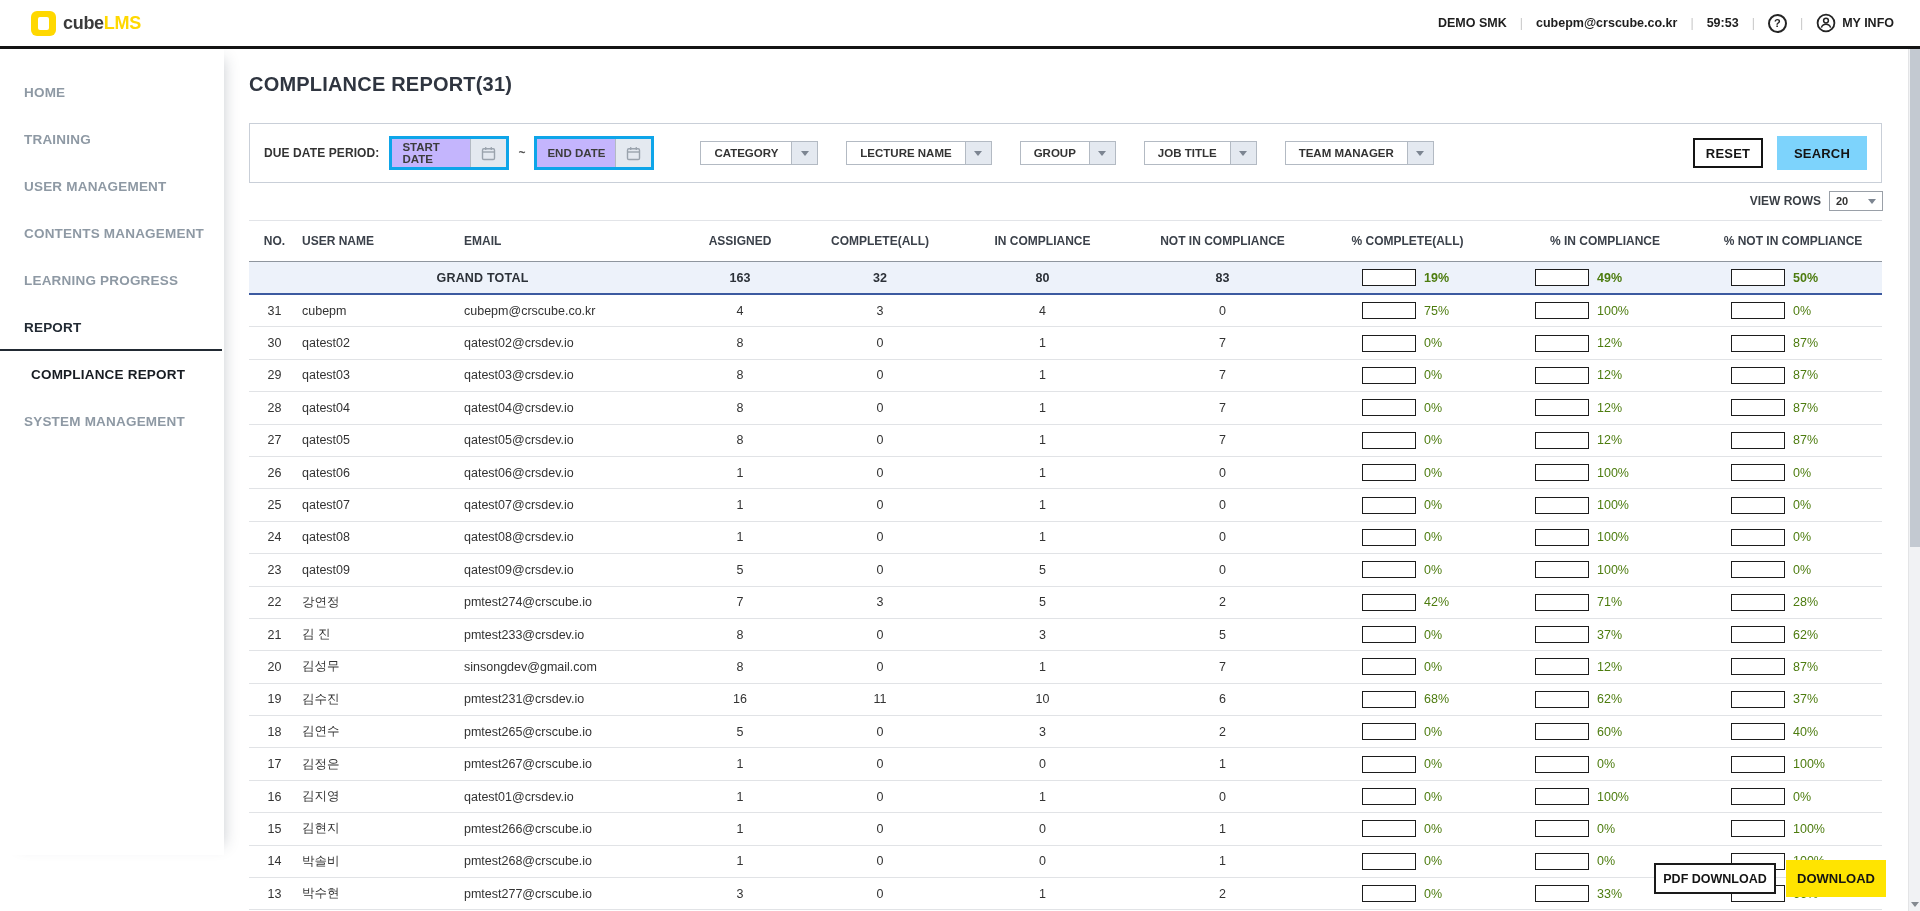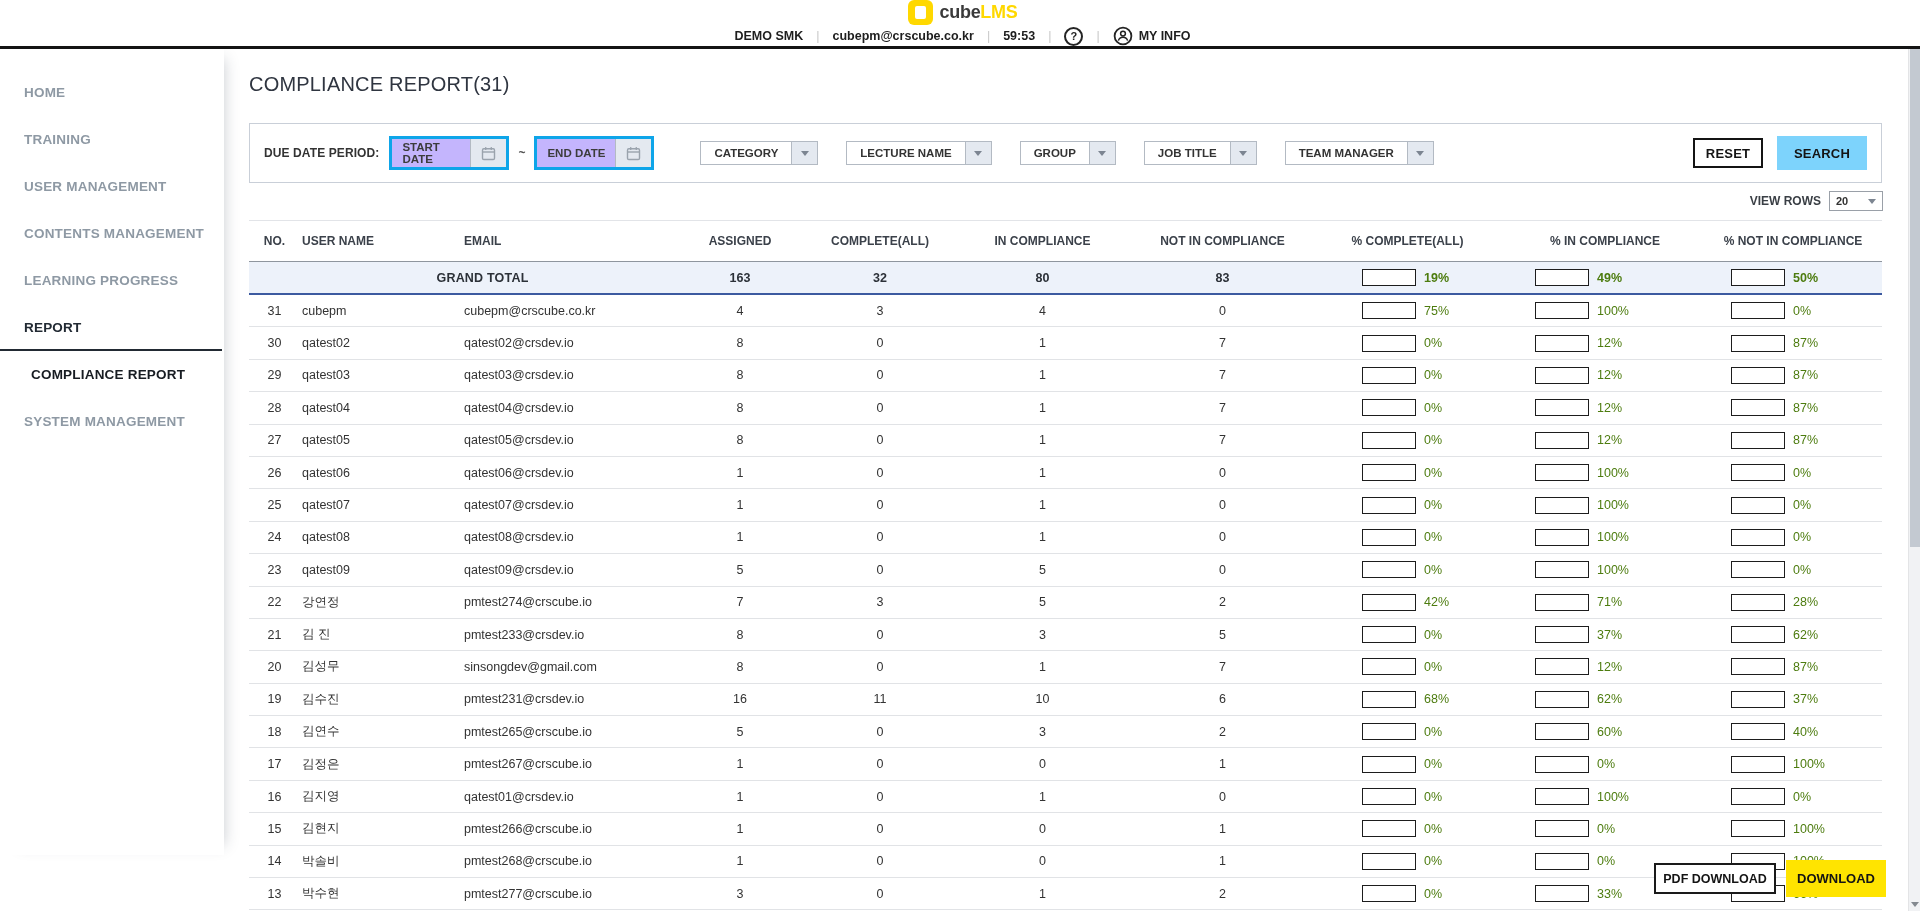--- a/index.html
+++ b/index.html
@@ -2,21 +2,21 @@
 <html><head>
 <meta charset="utf-8">
 <style>
   * { margin:0; padding:0; box-sizing:border-box; }
   html,body { width:1920px; height:911px; overflow:hidden; background:#fff;
               font-family:"Liberation Sans","DejaVu Sans",sans-serif; color:#333; }
 
   
   .topbar { position:absolute; top:0; left:0; width:1920px; height:49px;
             background:#fff; border-bottom:3px solid #141414;
-            display:flex; align-items:center; justify-content:space-between; padding:0 26px 0 31px;flex-direction:column; }
+            display:flex; align-items:center; justify-content:space-between; padding:0 26px 0 31px; }
   .logo { display:flex; align-items:center; gap:7px; }
   .logo-mark { width:25px; height:25px; background:#ffd800; border-radius:6px;
                display:flex; align-items:center; justify-content:center; }
   .logo-mark-inner { width:11px; height:13px; background:#fff; border-radius:2px; }
   .logo-text { font-size:18px; font-weight:700; letter-spacing:-0.3px; }
   .logo-text .t1 { color:#3a3a3a; } .logo-text .t2 { color:#ffd800; }
   .top-right { display:flex; align-items:center; font-size:12.5px; font-weight:700; color:#1e1e1e; }
   .sep { color:#c9c9c9; margin:0 13px; font-weight:400; }
   .qicon { width:19px; height:19px; border:2px solid #242424; border-radius:50%;
            display:flex; align-items:center; justify-content:center; font-size:11px; font-weight:700; color:#242424; }
@@ -27,21 +27,21 @@
              box-shadow:10px 0 14px -10px rgba(40,50,70,.25); z-index:5; }
   .sidebar ul { list-style:none; padding-top:20px; }
   .sidebar li { padding:15px 0 15px 24px; font-size:13.5px; font-weight:700;
                 letter-spacing:0.2px; color:#8e99a4; line-height:17px; cursor:pointer; }
   .sidebar li.active-section { color:#222a33; border-bottom:2px solid #222a33;
                                margin-right:2px; padding-bottom:13px; }
   .sidebar li.sub { padding-left:31px; color:#171c22; }
 
   
   .content { position:absolute; top:49px; left:224px; width:1684px; height:862px; background:#fff; }
-  .page-title { margin:24px 0 0 25px; font-size:20px; font-weight:400; color:#2f3540; letter-spacing:0.2px; }
+  .page-title { margin:24px 0 0 25px; font-size:20px; font-weight:700; color:#2f3540; letter-spacing:0.2px; }
 
   
   .filterbox { margin:27px 0 0 25px; width:1633px; height:60px; border:1px solid #c9cfd8;
                display:flex; align-items:center; padding:0 14px; }
   .flabel { font-size:12px; font-weight:700; color:#333; margin-right:10px; letter-spacing:0.1px; }
   .dateinput { display:flex; align-items:stretch; height:34px; border:3px solid #0ea5e9; background:#c4b5fd; cursor:pointer;justify-content:center; }
   .dateinput .dtext { width:78px; display:flex; align-items:center; padding-left:10px;
                       font-size:11.5px; font-weight:700; color:#3c3c3c; }
   .dateinput .dcal { width:36px; background:#e4e9f0; border-left:1px solid #b3bac3;
                      display:flex; align-items:center; justify-content:center; }

